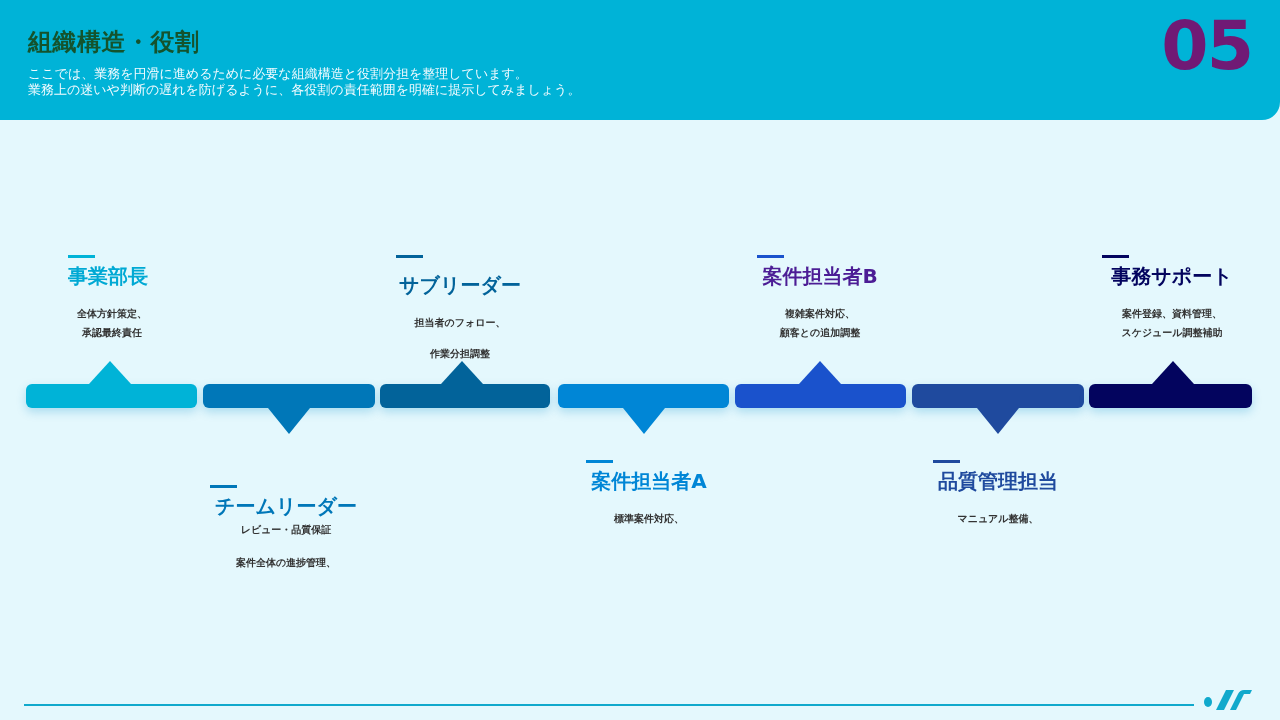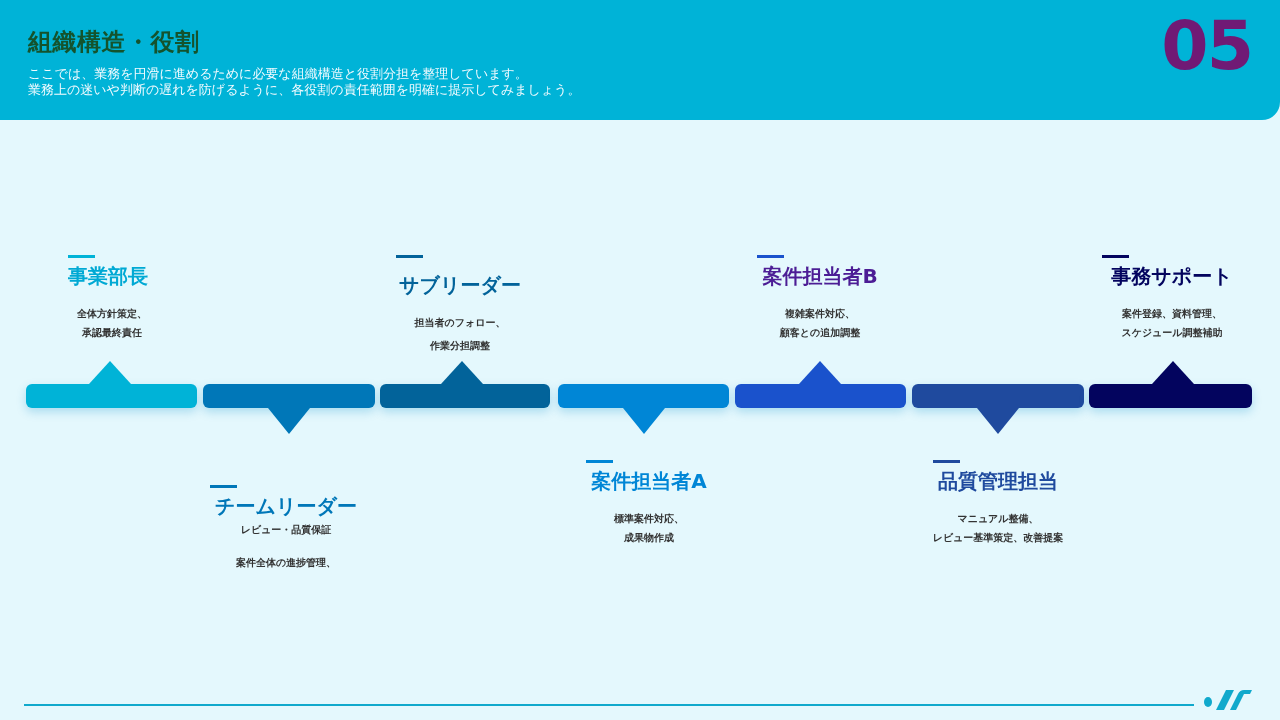--- a/index.html
+++ b/index.html
@@ -59,42 +59,40 @@
   <div class="accent" style="left:34px;top:-7px;background:#0077b8;"></div>
   <div class="title" style="color:#0077b8;">チームリーダー</div>
   <div class="desc" style="margin-top:0;">レビュー・品質保証</div>
   <div class="desc">案件全体の進捗管理、</div>
 </div>
 
 <div class="role" style="left:350px;top:262px;">
   <div class="accent" style="left:46px;top:-7px;background:#02639a;"></div>
   <div class="title" style="color:#02639a;margin-top:9px;">サブリーダー</div>
   <div class="desc">担当者のフォロー、</div>
-  <div class="desc" style="margin-top:4px;">作業分担調整</div>
+  <div class="desc" style="margin-top:12px;">作業分担調整</div>
 </div>
 
 <div class="role" style="left:539px;top:467px;">
   <div class="accent" style="left:47px;top:-7px;background:#0086d6;"></div>
   <div class="title" style="color:#0086d6;">案件担当者A</div>
   <div class="desc">標準案件対応、</div>
-  <div class="desc" style="margin-top:0;">成果物作成</div>
 </div>
 
 <div class="role" style="left:710px;top:262px;">
   <div class="accent" style="left:47px;top:-7px;background:#1a52cc;"></div>
   <div class="title" style="color:#4c1d95;">案件担当者B</div>
   <div class="desc">複雑案件対応、</div>
   <div class="desc" style="margin-top:0;">顧客との追加調整</div>
 </div>
 
 <div class="role" style="left:888px;top:467px;">
   <div class="accent" style="left:45px;top:-7px;background:#1f4a9e;"></div>
   <div class="title" style="color:#1f4a9e;">品質管理担当</div>
   <div class="desc">マニュアル整備、</div>
-  <div class="desc" style="margin-top:0;">レビュー基準策定、改善提案</div>
 </div>
 
 <div class="role" style="left:1062px;top:262px;">
   <div class="accent" style="left:40px;top:-7px;background:#03045e;"></div>
   <div class="title" style="color:#03045e;">事務サポート</div>
   <div class="desc">案件登録、資料管理、</div>
   <div class="desc" style="margin-top:0;">スケジュール調整補助</div>
 </div>
 
 <div class="footer-line"></div>

